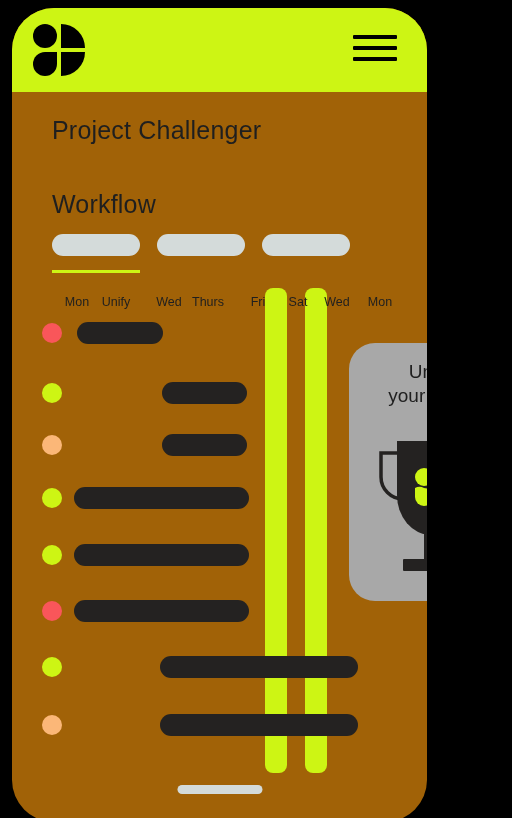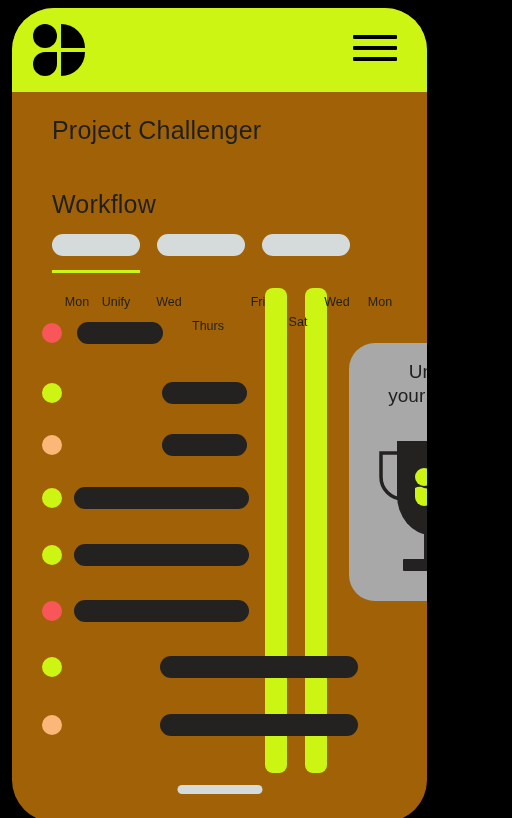--- a/index.html
+++ b/index.html
@@ -260,23 +260,23 @@
 
     <div id="highlight-layer">
         <div class="col-highlight" style="left: 253px; width: 22px; background: rgb(205, 245, 20);"></div>
         <div class="col-highlight" style="left: 293px; width: 22px; background: rgb(205, 245, 20);"></div>
       </div>
 
     <div class="days" id="day-layer">
         <div class="day-label" style="left: 45px;">Mon</div>
         <div class="day-label" style="left: 84px;">Unify</div>
         <div class="day-label" style="left: 130px; margin-left: 7px;">Wed</div>
-        <div class="day-label" style="left: 176px; margin-top: 24px;">Thurs</div>
+        <div class="day-label" style="left: 176px;">Thurs</div>
         <div class="day-label" style="left: 226px;">Fri</div>
-        <div class="day-label" style="left: 266px; margin-top: 20px;">Sat</div>
+        <div class="day-label" style="left: 266px;">Sat</div>
         <div class="day-label" style="left: 305px;">Wed</div>
         <div class="day-label" style="left: 348px;">Mon</div>
       </div>
 
     <div class="rows" id="row-layer">
         <div class="row" style="top: 313px;">
           <div class="dot" style="background: rgb(249, 86, 90);"></div>
           <div class="bar" style="left: 65px; width: 86px;"></div>
         </div>
         <div class="row" style="top: 373px;">

